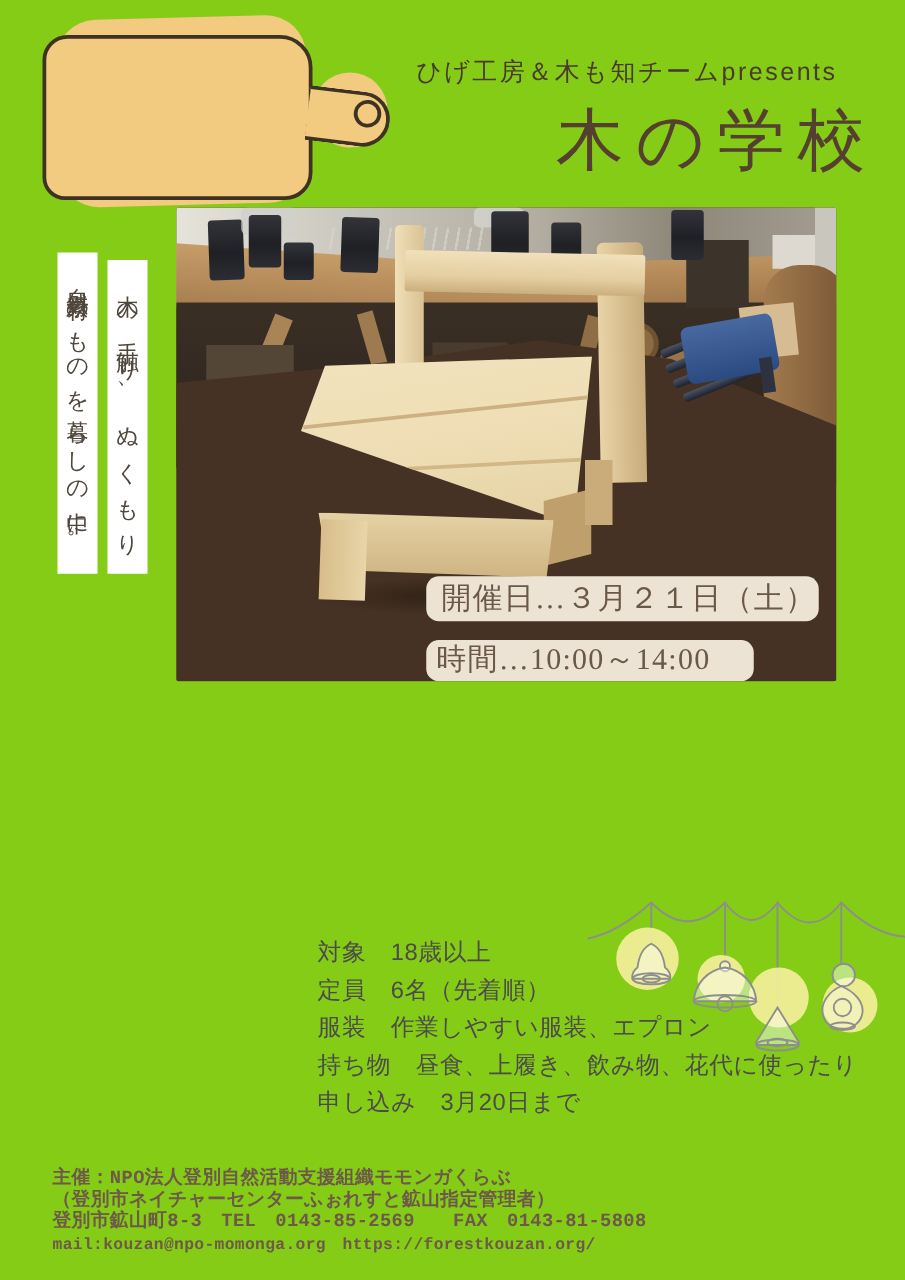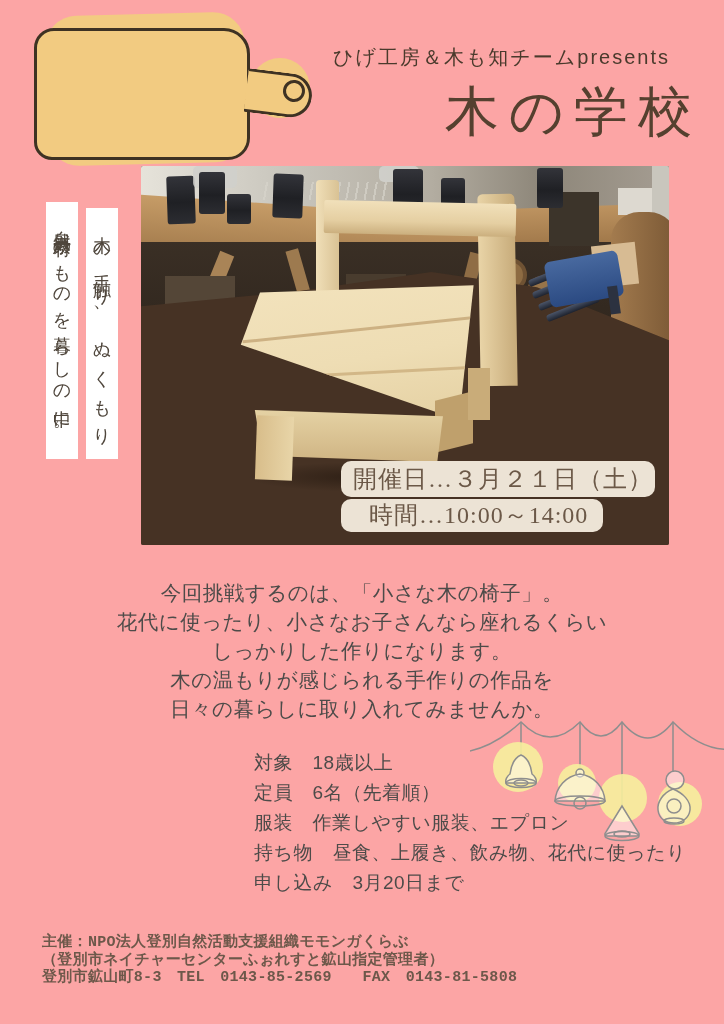--- a/index.html
+++ b/index.html
@@ -1,18 +1,18 @@
 <!DOCTYPE html>
 <html><head>
 <meta charset="utf-8">
 <style>
   html,body{margin:0;padding:0;}
   .poster{
     position:relative;width:724px;height:1024px;overflow:hidden;
-    background:#fca5a5;
+    background:#84cc16;
     font-family:"Liberation Sans",sans-serif;
     color:#4d4b49;
   }
   .poster *{position:absolute;box-sizing:border-box;}
 
   
   .board-blob{left:46px;top:14px;width:200px;height:150px;background:#f2cb81;border-radius:32px;transform:rotate(-1.5deg);}
   .board-blob2{left:250px;top:58px;width:60px;height:60px;background:#f2cb81;border-radius:50%;}
   .board-body{left:34px;top:28px;width:216px;height:132px;background:#f2cb81;border:3px solid #3e3223;border-radius:20px 26px 22px 18px;}
   .board-handle{left:246px;top:72px;width:66px;height:44px;background:#f2cb81;border:3px solid #3e3223;border-left:none;border-radius:0 22px 22px 0;transform:rotate(7deg);}
@@ -88,21 +88,21 @@
   .vi-rod1{left:386px;top:104px;}
   .vi-rod2{left:390px;top:116px;}
   .vi-rod3{left:396px;top:128px;}
   .vi-rod4{left:404px;top:139px;}
   .vi-screw{left:468px;top:120px;width:10px;height:28px;background:#2c3240;transform:rotate(-8deg);}
 
   
   .banner{background:#ece3d5;border-radius:10px;color:#6b5847;
     font-family:"Liberation Serif",serif;white-space:nowrap;letter-spacing:1px;}
   .banner1{left:200px;top:295px;width:314px;height:36px;font-size:24px;line-height:36px;padding-left:12px;}
-  .banner2{left:200px;top:333px;width:262px;height:33px;font-size:24px;line-height:33px;padding-left:28px;}
+  .banner2{left:200px;top:346px;width:262px;height:33px;font-size:24px;line-height:33px;padding-left:8px;}
 
   
   .intro{left:0;top:578px;width:724px;text-align:center;font-size:20.5px;line-height:29px;letter-spacing:.5px;color:#4d4b49;}
   .intro div{position:static;}
 
   
   .details{left:254px;top:748px;font-size:19px;line-height:30px;letter-spacing:.5px;color:#4d4b49;white-space:nowrap;}
   .details div{position:static;}
 
   
@@ -176,27 +176,20 @@
     <div class="vi-rod vi-rod2"></div>
     <div class="vi-rod vi-rod3"></div>
     <div class="vi-rod vi-rod4"></div>
     <div class="vi-wood"></div>
     <div class="vi-blue"></div>
     <div class="vi-screw"></div>
     <div class="banner banner1">開催日…３月２１日（土）</div>
     <div class="banner banner2">時間…10:00～14:00</div>
   </div>
 
-  <div class="intro">
-    <div>今回挑戦するのは、「小さな木の椅子」。</div>
-    <div>花代に使ったり、小さなお子さんなら座れるくらい</div>
-    <div>しっかりした作りになります。</div>
-    <div>木の温もりが感じられる手作りの作品を</div>
-    <div>日々の暮らしに取り入れてみませんか。</div>
-  </div>
 
   <div class="details">
     <div>対象　18歳以上</div>
     <div>定員　6名（先着順）</div>
     <div>服装　作業しやすい服装、エプロン</div>
     <div>持ち物　昼食、上履き、飲み物、花代に使ったり</div>
     <div>申し込み　3月20日まで</div>
   </div>
 
   <svg class="lamps" viewBox="0 0 254 145" width="254" height="145" xmlns="http://www.w3.org/2000/svg">
@@ -232,15 +225,16 @@
       <path d="M203,79 C193,83 187,92 188,100 C189,109 196,113 204,113 C212,113 219,108 220,100 C221,91 213,83 203,79 Z" fill="rgba(255,255,255,0.35)"></path>
       <circle cx="204" cy="96" r="7" fill="none"></circle>
       <ellipse cx="204" cy="111" rx="10" ry="3" fill="none"></ellipse>
     </g>
   </svg>
 
   <div class="footer">
     <div>主催：NPO法人登別自然活動支援組織モモンガくらぶ</div>
     <div>（登別市ネイチャーセンターふぉれすと鉱山指定管理者）</div>
     <div>登別市鉱山町8-3　TEL　0143-85-2569　　FAX　0143-81-5808</div>
+    <div class="small">mail:kouzan@npo-momonga.org　https://forestkouzan.org/</div>
   </div>
 
 </div>
 
 </body></html>

